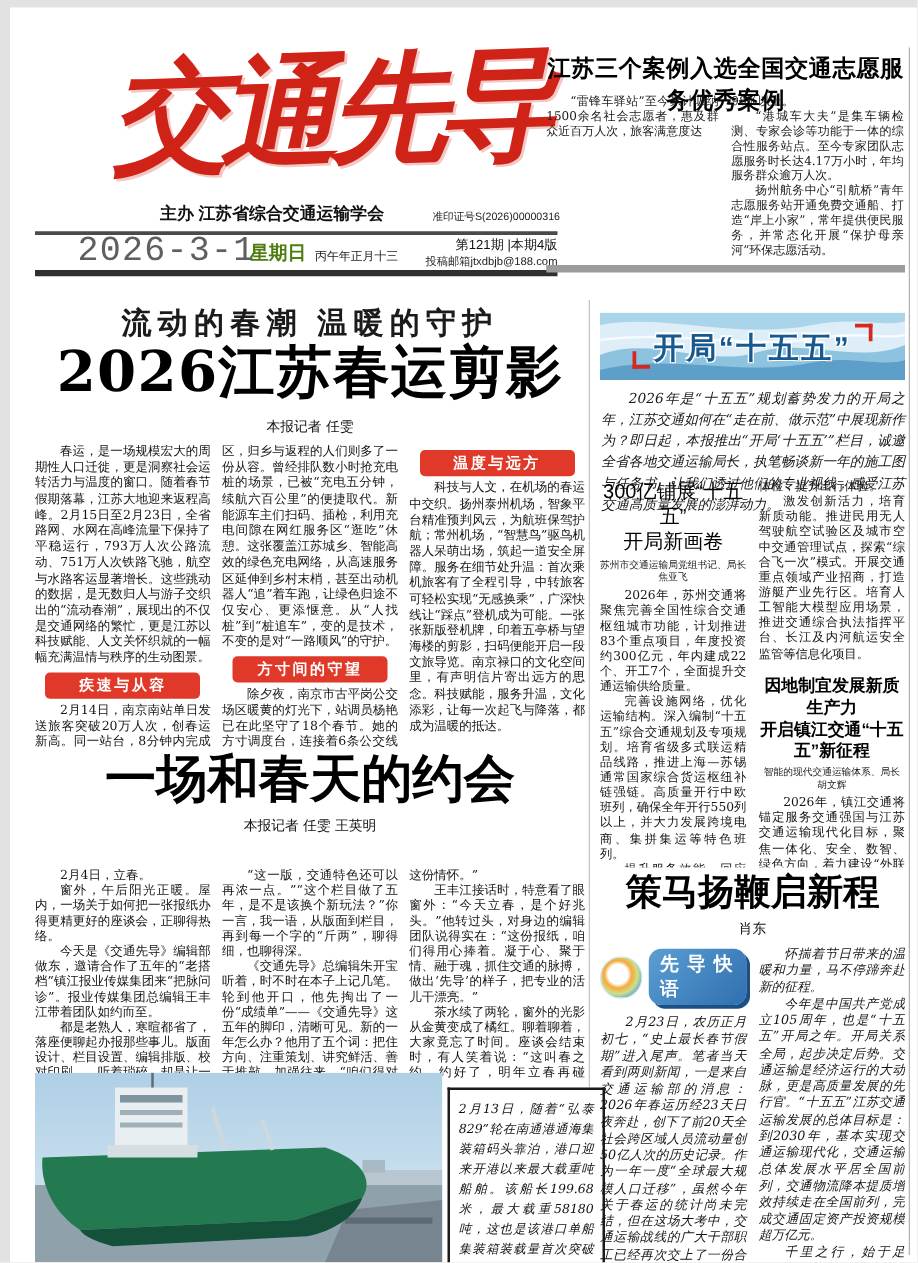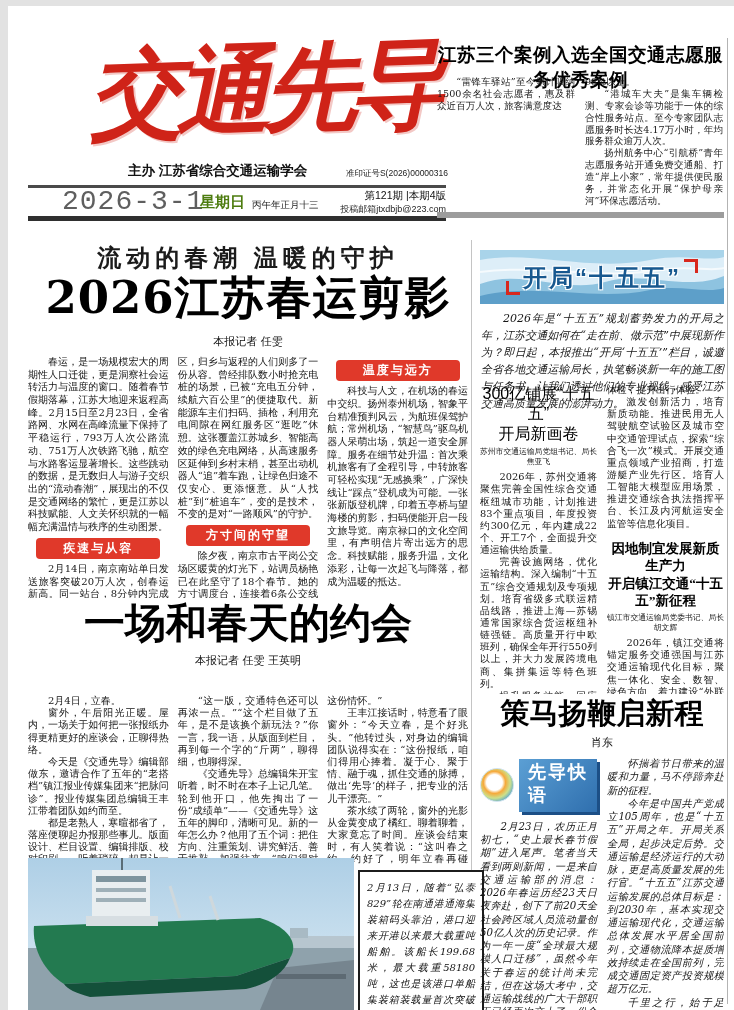--- a/index.html
+++ b/index.html
@@ -57,51 +57,51 @@
   .banner-text{position:absolute;left:0;top:12px;width:100%;text-align:center;font-family:"Liberation Sans",sans-serif;
     font-weight:900;font-size:24px;color:#17588f;letter-spacing:2px;
     text-shadow:1px 1px 0 #fff,-1px -1px 0 #fff,1px -1px 0 #fff,-1px 1px 0 #fff;}
   .bk-l{position:absolute;left:26px;bottom:9px;width:11px;height:11px;border-left:3px solid #d8281e;border-bottom:3px solid #d8281e;}
   .bk-r{position:absolute;right:26px;top:9px;width:11px;height:11px;border-right:3px solid #d8281e;border-top:3px solid #d8281e;}
   .kaiju-intro{left:481px;top:310px;width:243px;font-size:11px;font-style:italic;line-height:1.55;
     text-align:justify;text-indent:2em;color:#161616;}
   .sz-cols{left:480px;top:384px;width:244px;height:310px;display:flex;gap:10px;overflow:hidden;}
   .sz-cols .col{width:117px;font-size:9.8px;line-height:1.24;text-align:justify;color:#141414;}
   .sz-title{font-family:"Liberation Sans",sans-serif;font-weight:normal;font-size:16px;line-height:1.25;text-align:center;color:#000;margin:0;}
-  .zj-title{font-family:Liberation Serif, serif;font-weight:bold;font-size:13.5px;line-height:1.3;text-align:center;color:#000;margin:10px 0 0 0;}
+  .zj-title{font-family:Liberation Sans, sans-serif;font-weight:bold;font-size:13.5px;line-height:1.3;text-align:center;color:#000;margin:10px 0 0 0;}
   .sub-byline{font-family:"Liberation Sans",sans-serif;font-size:7.8px;text-align:center;color:#222;margin:3px 0 5px 0;}
   
   .com-title{left:480px;top:694px;width:244px;text-align:center;font-family:Liberation Serif, serif;
     font-weight:900;font-size:29px;color:#000;}
   .com-byline{left:480px;top:735px;width:244px;}
   .com-cols{left:480px;top:757px;width:244px;height:253px;display:flex;gap:10px;overflow:hidden;}
   .com-cols .col{width:117px;font-size:10.2px;font-style:italic;line-height:1.3;text-align:justify;color:#141414;}
   .badge-row{display:flex;align-items:center;margin:2px 0 8px 0;font-style:normal;}
   .badge-icon{width:32px;height:32px;border-radius:50%;flex:0 0 32px;margin-right:5px;
     background:radial-gradient(circle at 42% 42%, #ffffff 0 30%, #f6a93b 42%, #cde08a 60%, #5aa7d0 78%, #2f7fb5 100%);
     border:1px solid #cfe3ef;}
   .badge-label{padding:3px 9px;background:linear-gradient(135deg,#5b9fd4,#2f6fae);color:#fff;
-    font-family:Liberation Mono, monospace;font-weight:bold;font-size:18px;letter-spacing:2px;
-    box-shadow:3px 3px 0 #1c4f86;}
+    font-family:Liberation Sans, sans-serif;font-weight:bold;font-size:15px;letter-spacing:2px;
+    box-shadow:3px 3px 0 #1c4f86;border-radius:10px;}
 </style>
 </head>
 <body>
 
 <div class="canvas">
   <div class="paper"></div>
 
   <div class="abs mast-title">交通先导</div>
   <div class="abs organizer">主办 江苏省综合交通运输学会</div>
   <div class="abs permit">准印证号S(2026)00000316</div>
   <div class="abs bar1"></div>
   <div class="abs d-date">2026-3-1</div>
   <div class="abs d-week">星期日</div>
   <div class="abs d-lunar">丙午年正月十三</div>
   <div class="abs d-issue">第121期 |本期4版</div>
-  <div class="abs d-mail">投稿邮箱jtxdbjb@223.com</div>
+  <div class="abs d-mail">投稿邮箱jtxdbjb@188.com</div>
   <div class="abs bar2"></div>
 
   <div class="abs tr-title">江苏三个案例入选全国交通志愿服务优秀案例</div>
   <div class="abs tr-cols">
     <div class="col">
       <p class="np">“雷锋车驿站”至今累计吸纳1500余名社会志愿者，惠及群众近百万人次，旅客满意度达</p>
     </div>
     <div class="col">
       <p class="nc">98%以上。</p>
       <p class="np">“港城车大夫”是集车辆检测、专家会诊等功能于一体的综合性服务站点。至今专家团队志愿服务时长达4.17万小时，年均服务群众逾万人次。</p>
@@ -207,21 +207,21 @@
       <p class="sub-byline">苏州市交通运输局党组书记、局长 焦亚飞</p>
       <p class="np">2026年，苏州交通将聚焦完善全国性综合交通枢纽城市功能，计划推进83个重点项目，年度投资约300亿元，年内建成22个、开工7个，全面提升交通运输供给质量。</p>
       <p class="np">完善设施网络，优化运输结构。深入编制“十五五”综合交通规划及专项规划。培育省级多式联运精品线路，推进上海—苏锡通常国家综合货运枢纽补链强链。高质量开行中欧班列，确保全年开行550列以上，并大力发展跨境电商、集拼集运等特色班列。</p>
       <p class="np">提升服务效能，回应群众期盼。制定城市公共交通高质量发展方案，优化短途复载机制，推进出租汽车新老业态试点，健全货车司机诉求“快接快办”渠道。持续开展“5510”整治工程和交通运输领域城市</p>
     </div>
     <div class="col">
       <p class="nc">体检，提升出行体验。</p>
       <p class="np">激发创新活力，培育新质动能。推进民用无人驾驶航空试验区及城市空中交通管理试点，探索“综合飞一次”模式。开展交通重点领域产业招商，打造游艇产业先行区。培育人工智能大模型应用场景，推进交通综合执法指挥平台、长江及内河航运安全监管等信息化项目。</p>
       <p class="zj-title">因地制宜发展新质生产力</p>
       <p class="zj-title" style="margin-top:0;">开启镇江交通“十五五”新征程</p>
-      <p class="sub-byline">镇江市交通运输局党委书记、局长 胡文辉</p>
+      <p class="sub-byline">智能的现代交通运输体系、局长 胡文辉</p>
       <p class="np">2026年，镇江交通将锚定服务交通强国与江苏交通运输现代化目标，聚焦一体化、安全、数智、绿色方向，着力建设“外联一体、内聚成核”的综合立体交通网络，打造安全、高效、绿色、智能的现代交通运输体系。</p>
 
     </div>
   </div>
 
   <div class="abs com-title">策马扬鞭启新程</div>
   <div class="abs byline com-byline">肖东</div>
   <div class="abs com-cols">
     <div class="col">
       <div class="badge-row">

